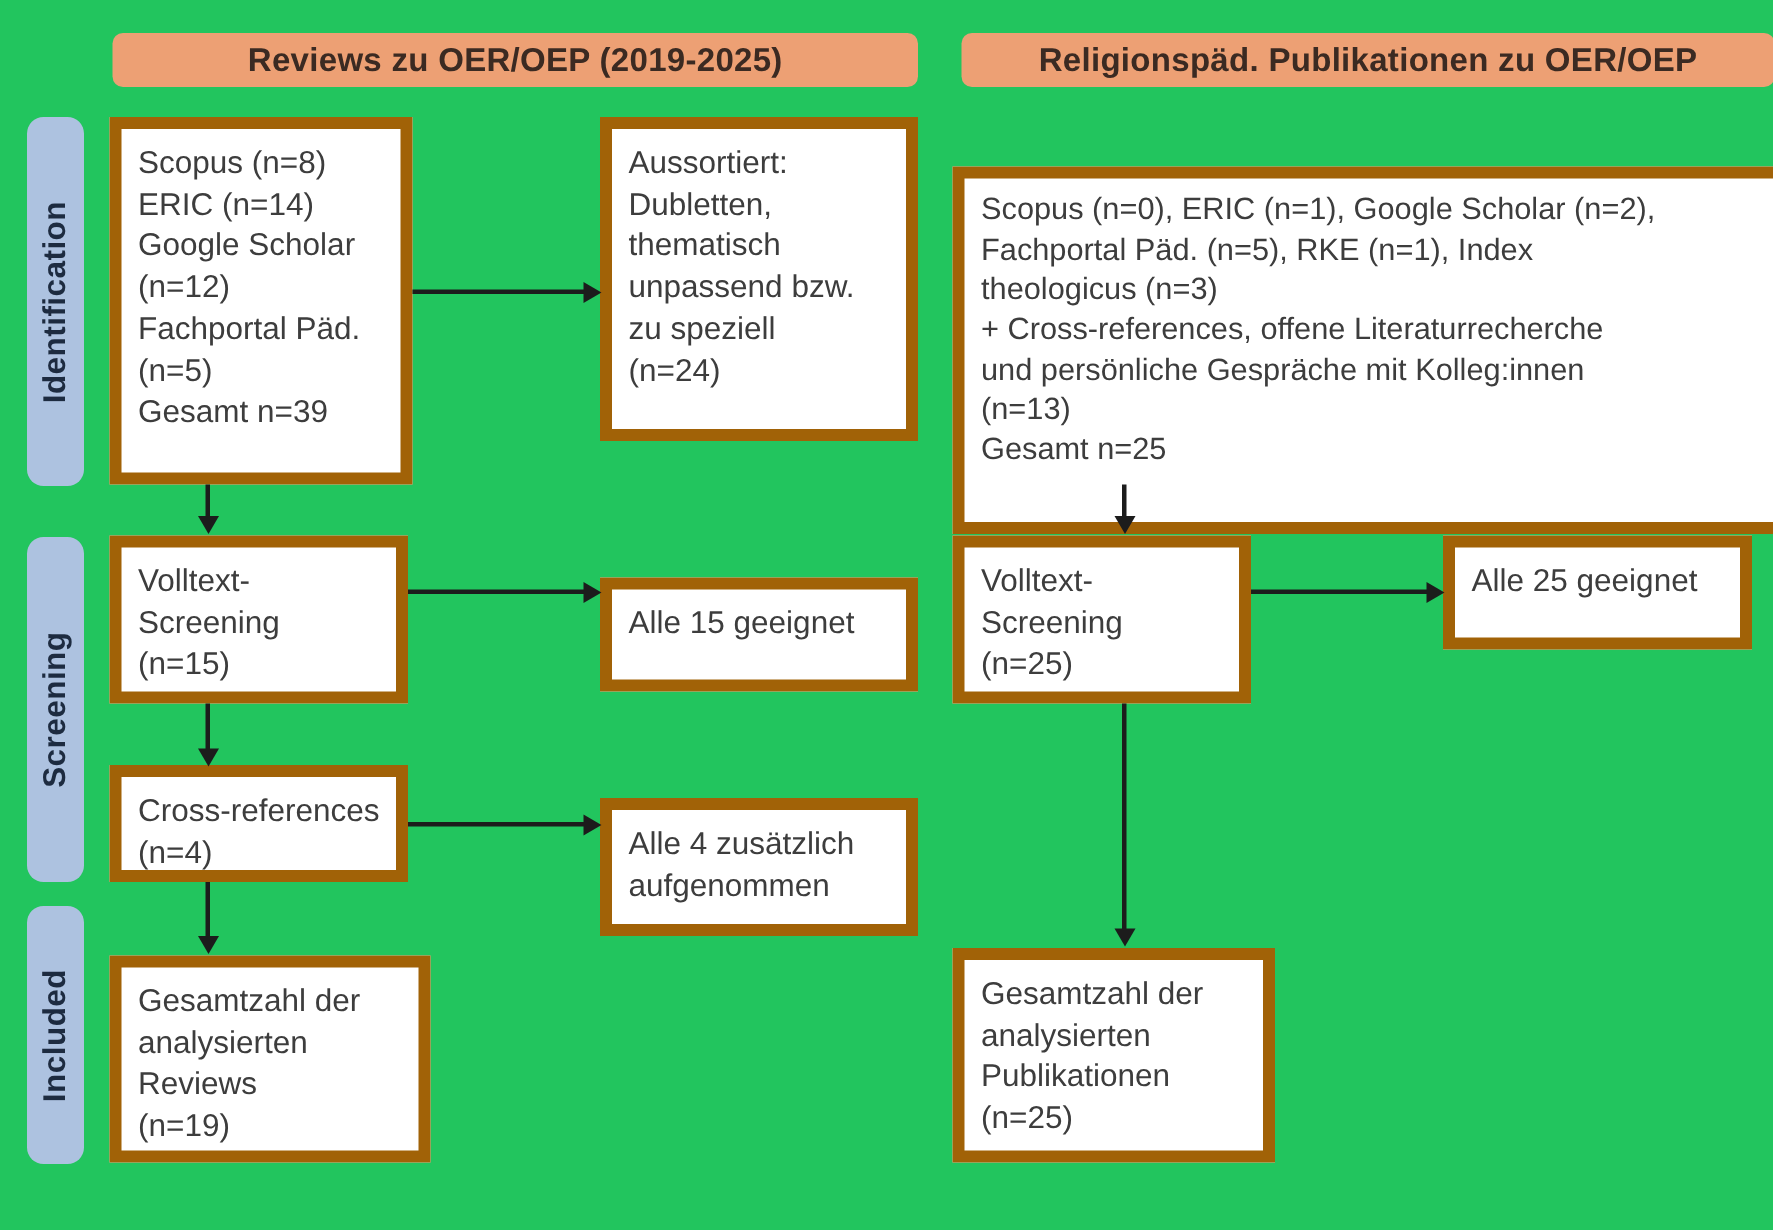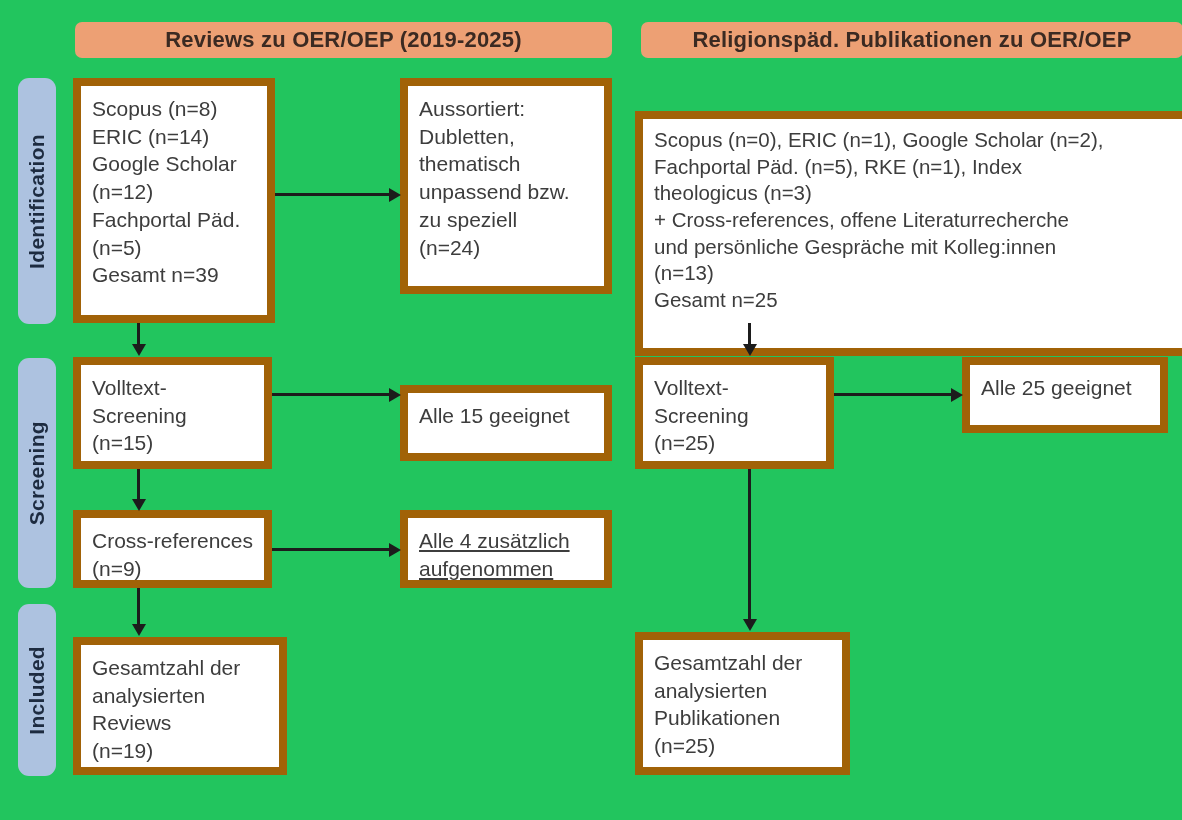--- a/index.html
+++ b/index.html
@@ -139,23 +139,23 @@
 zu speziell
 (n=24)</div>
 
   <div class="box" style="left:73px; top:357px; width:199px; height:112px;">Volltext-
 Screening
 (n=15)</div>
 
   <div class="box" style="left:400px; top:357px; width:212px; height:76px;margin-top:28px;">Alle 15 geeignet</div>
 
   <div class="box" style="left:73px; top:510px; width:199px; height:78px;">Cross-references
-(n=9)</div>
-
-  <div class="box" style="left:400px; top:510px; width:212px; height:78px;text-decoration:underline;">Alle 4 zusätzlich
+(n=4)</div>
+
+  <div class="box" style="left:400px; top:532px; width:212px; height:92px;">Alle 4 zusätzlich
 aufgenommen</div>
 
   <div class="box" style="left:73px; top:637px; width:214px; height:138px;">Gesamtzahl der
 analysierten
 Reviews
 (n=19)</div>
 
   <div class="box dense" style="left:635px; top:78px; width:590px; height:245px;margin-top:33px;">Scopus (n=0), ERIC (n=1), Google Scholar (n=2),
 Fachportal Päd. (n=5), RKE (n=1), Index
 theologicus (n=3)

